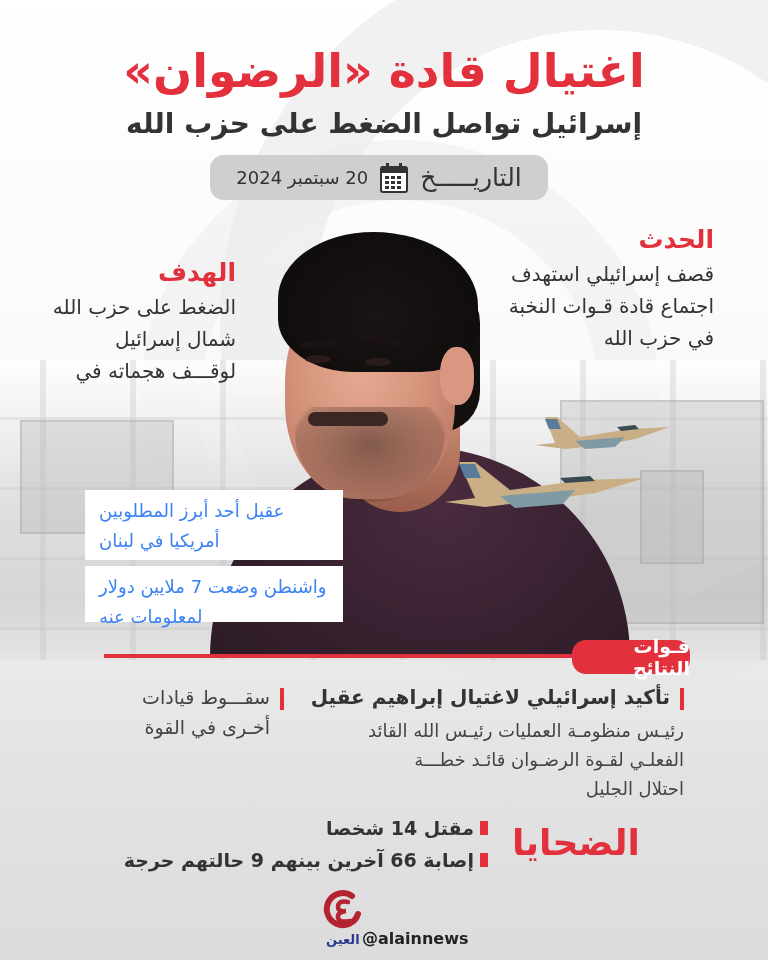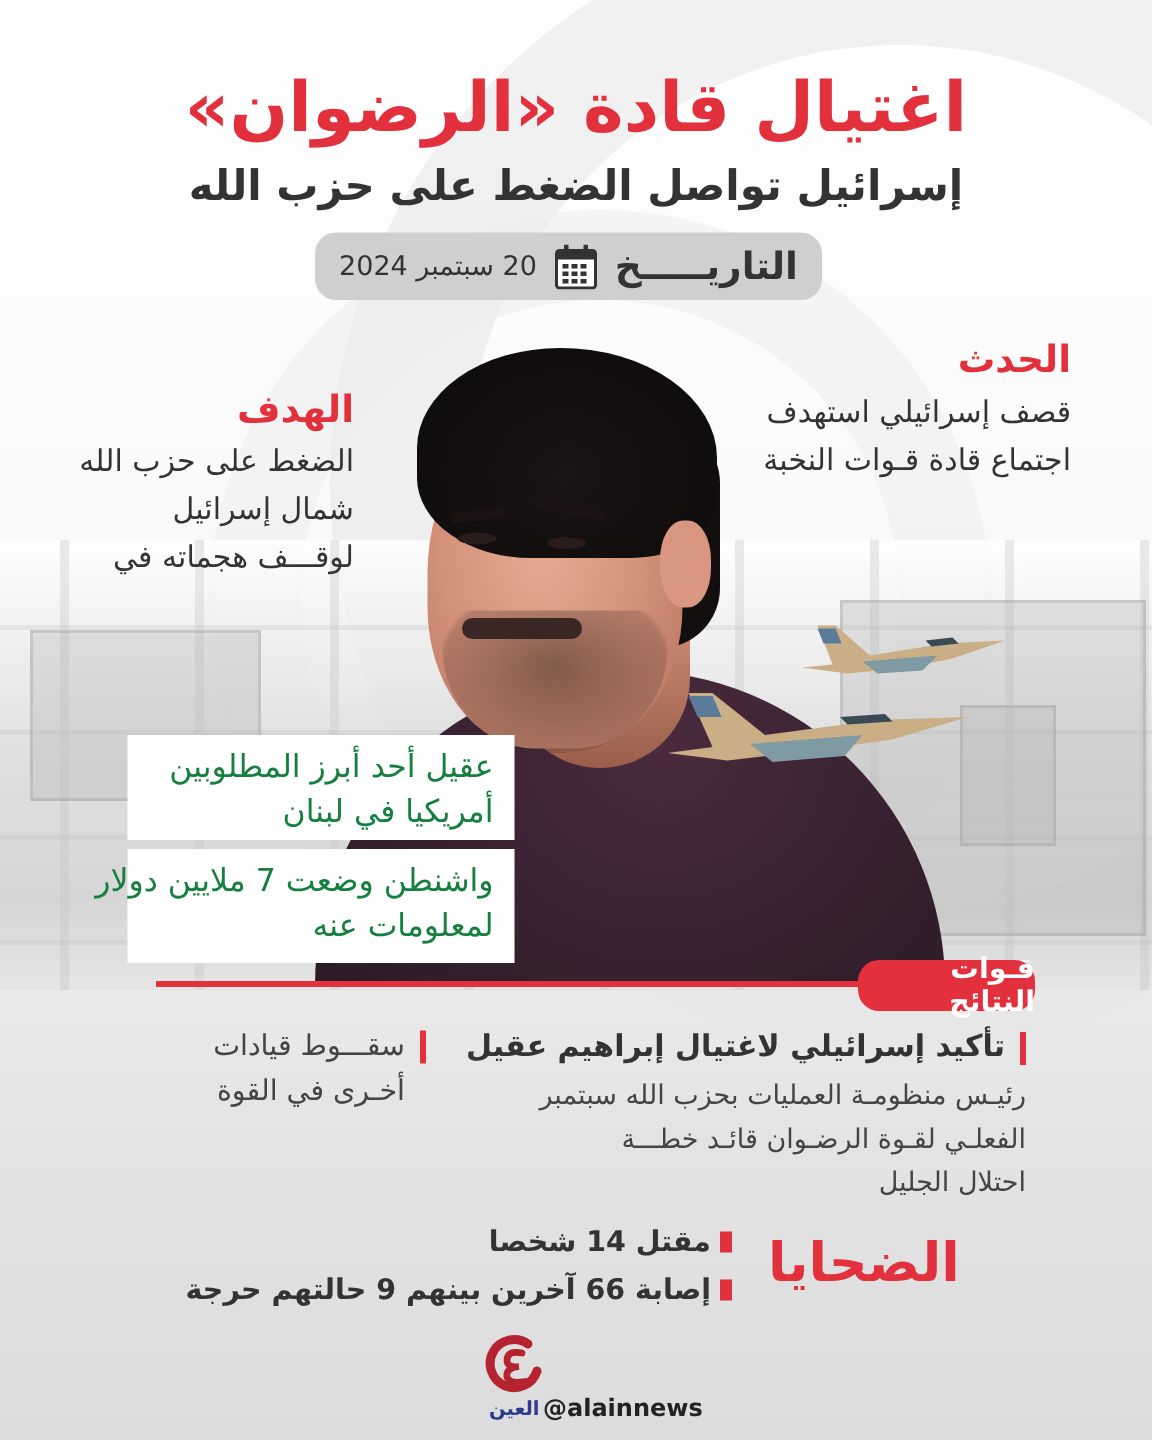--- a/index.html
+++ b/index.html
@@ -43,21 +43,21 @@
   .subtitle {
     position: absolute; top: 107px; left: 0; width: 768px; text-align: center;
     font-size: 28px; font-weight: bold; color: #333;
   }
   .datebar {
     position: absolute; top: 155px; left: 210px; width: 338px; height: 45px;
     background: #cfcfcf; border-radius: 14px;
     display: flex; align-items: center; justify-content: center; gap: 12px;
     direction: rtl;
   }
-  .date-label { font-size: 25px; font-weight: bold; color: #333; }
+  .date-label { font-size: 25px; font-weight: normal; color: #333; }
   .date-value { font-size: 18px; color: #333; direction: rtl; }
   .cal-icon { width: 28px; height: 30px; position: relative; }
 
   .sec-head { font-size: 25px; font-weight: bold; color: #e2313d; }
   .sec-body { font-size: 20px; line-height: 32px; color: #333; }
 
   .event { position: absolute; top: 225px; right: 54px; width: 280px; text-align: right; }
   .goal  { position: absolute; top: 258px; right: 532px; width: 220px; text-align: right; }
 
   
@@ -92,25 +92,25 @@
   .hair-back { position: absolute; left: 220px; top: 50px; width: 70px; height: 150px; background: #130f0f; border-radius: 30px 40px 40px 20px; }
   .ear { position: absolute; left: 250px; top: 115px; width: 34px; height: 58px; background: #d99680; border-radius: 45%; }
   .eye { position: absolute; width: 26px; height: 8px; background: #2a1c1a; border-radius: 50%; }
   .brow { position: absolute; height: 7px; background: #1b1313; border-radius: 4px; }
 
   
   .jet { position: absolute; }
 
   .infobox {
     position: absolute; background: #ffffff; padding: 6px 14px;
-    font-size: 21px; line-height: 30px; color: #15803d; text-align: right;
+    font-size: 18px; line-height: 30px; color: #3b82f6; text-align: left;
     box-sizing: border-box;
   }
   .info1 { left: 85px; top: 490px; width: 258px; height: 70px; }
-  .info2 { left: 85px; top: 566px; width: 258px; height: 76px; }
+  .info2 { left: 85px; top: 566px; width: 258px; height: 56px; }
 
   .redline { position: absolute; left: 104px; top: 654px; width: 500px; height: 4px; background: #e2313d; }
   .results-pill {
     position: absolute; left: 572px; top: 640px; width: 118px; height: 34px;
     background: #e2313d; border-radius: 14px; color: #fff; font-weight: bold;
     font-size: 19px; display: flex; align-items: center; justify-content: center;
   }
 
   .res-main { position: absolute; right: 84px; top: 682px; width: 380px; text-align: right; }
   .res-main .r-title { font-size: 20px; font-weight: bold; color: #333; line-height: 30px; }
@@ -196,20 +196,21 @@
     <polygon points="115,18 145,16 150,21 120,23" fill="#3a4a52"></polygon>
     <polygon points="14,4 30,4 36,18 20,18" fill="#5a7c9a"></polygon>
   </svg>
 </div>
 
 <div class="event">
   <div class="sec-head">الحدث</div>
   <div class="sec-body" style="margin-top:4px;">
     <div>قصف إسرائيلي استهدف</div>
     <div>اجتماع قادة قـوات النخبة</div>
+    <div>في حزب الله</div>
   </div>
 </div>
 
 <div class="goal">
   <div class="sec-head">الهدف</div>
   <div class="sec-body" style="margin-top:4px;">
     <div>الضغط على حزب الله</div>
     <div>شمال إسرائيل</div>
     <div>لوقـــف هجماته في</div>
   </div>
@@ -223,21 +224,21 @@
   <div style="white-space:nowrap;">واشنطن وضعت 7 ملايين دولار</div>
   <div>لمعلومات عنه</div>
 </div>
 
 <div class="redline"></div>
 <div class="results-pill">قـوات النتائج</div>
 
 <div class="res-main">
   <div class="r-title"><span class="bar-mark"></span><span>تأكيد إسرائيلي لاغتيال إبراهيم عقيل</span></div>
   <div class="r-body">
-    <div>رئيـس منظومـة العمليات بحزب الله سبتمبر</div>
+    <div>رئيـس منظومـة العمليات رئيـس الله القائد</div>
     <div>الفعلـي لقـوة الرضـوان قائـد خطـــة</div>
     <div>احتلال الجليل</div>
   </div>
 </div>
 
 <div class="res-side">
   <div><span class="bar-mark"></span><span>سقـــوط قيادات</span></div>
   <div style="padding-right:14px;">أخـرى في القوة</div>
 </div>
 

